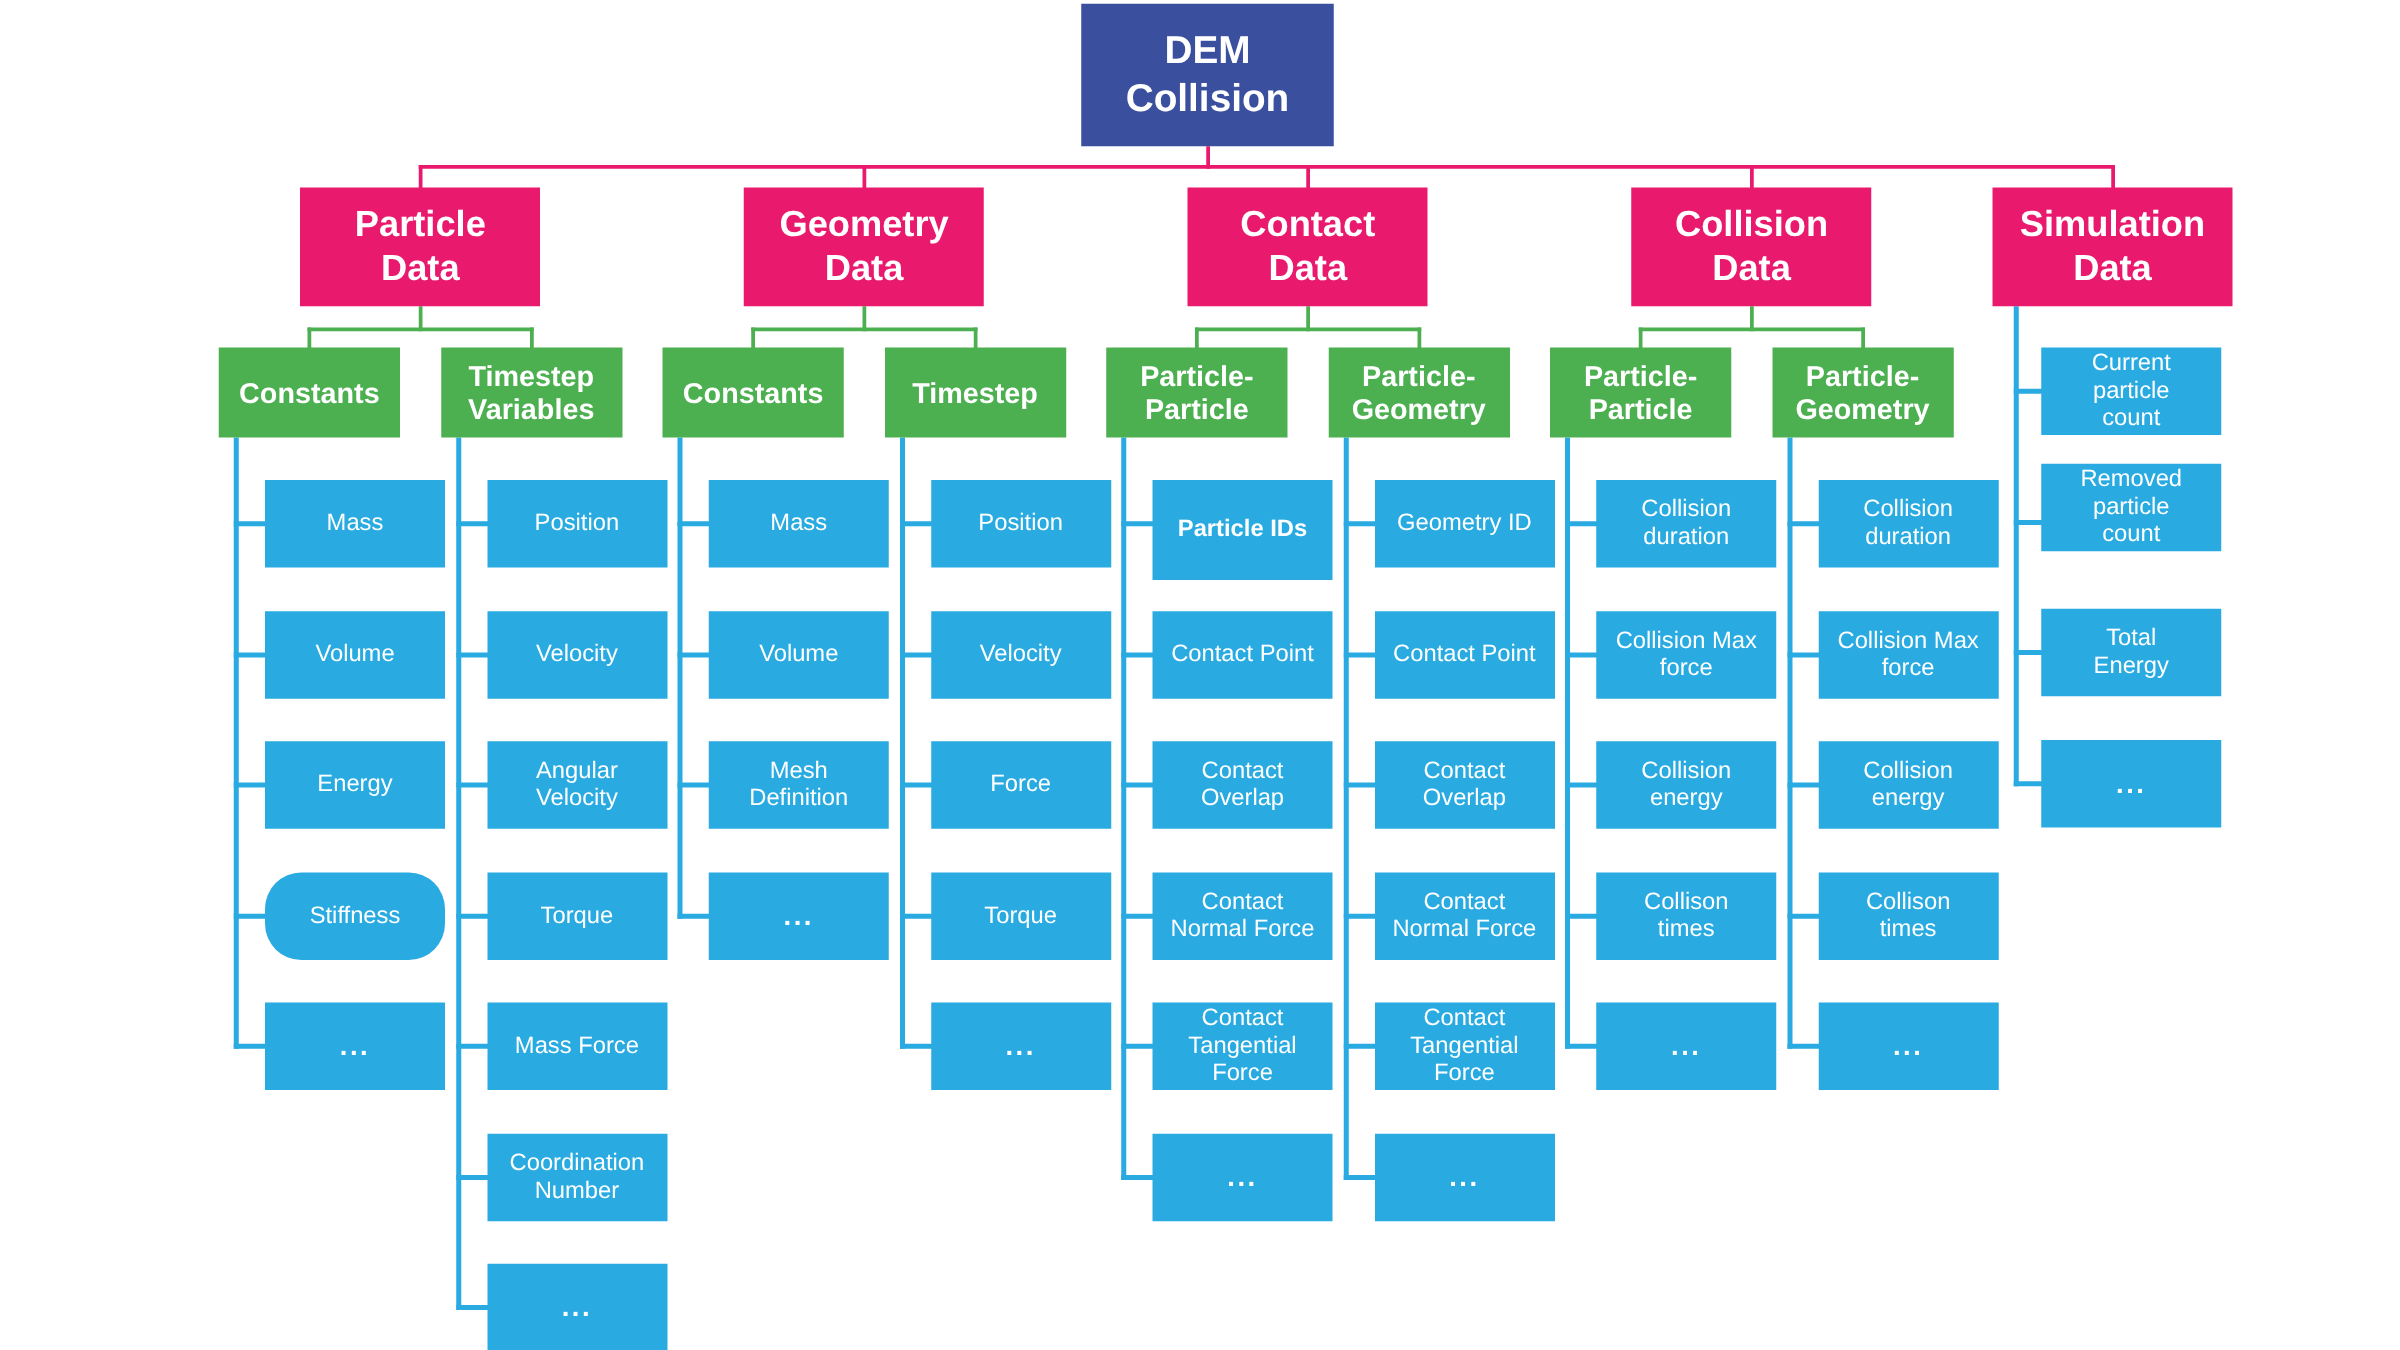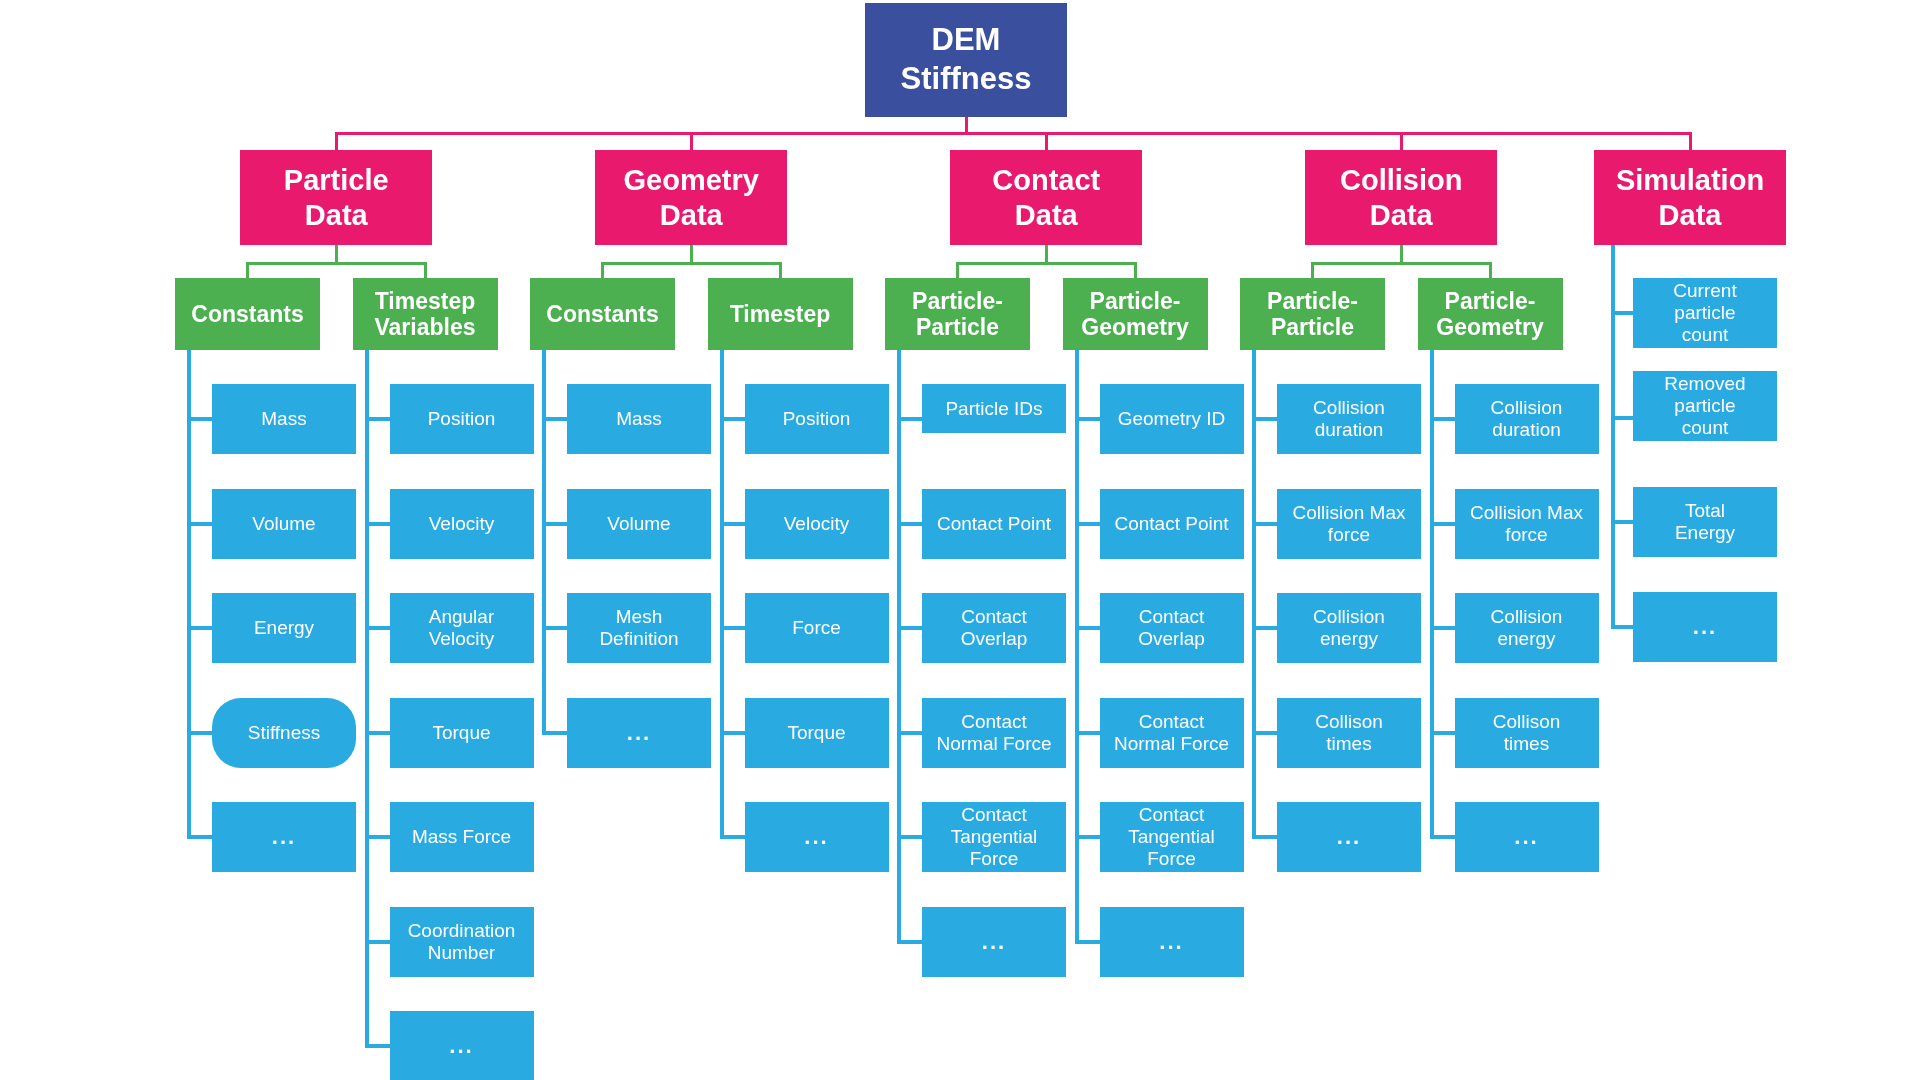--- a/index.html
+++ b/index.html
@@ -20,21 +20,21 @@
   .cline  { position:absolute; z-index:1; }
   .cline.pink  { background:#E91A6E; }
   .cline.green { background:#4CAF50; }
   .cline.blue  { background:#29ABE2; }
 </style>
 </head>
 <body>
 
 <div class="stage">
   <div class="node root" style="left:865px;top:3px;width:202px;height:114px;">DEM
-Stiffness</div>
+Collision</div>
   <div id="generated">
       <div class="node group" style="left: 175px; top: 278px; width: 145px; height: 72px;">Constants</div>
       <div class="cline blue" style="left: 187px; top: 350px; width: 4px; height: 489px;"></div>
       <div class="cline blue" style="left: 187px; top: 417px; width: 27px; height: 4px;"></div>
       <div class="node leaf" style="left: 212px; top: 384px; width: 144px; height: 70px;">Mass</div>
       <div class="cline blue" style="left: 187px; top: 521.5px; width: 27px; height: 4px;"></div>
       <div class="node leaf" style="left: 212px; top: 488.5px; width: 144px; height: 70px;">Volume</div>
       <div class="cline blue" style="left: 187px; top: 626px; width: 27px; height: 4px;"></div>
       <div class="node leaf" style="left: 212px; top: 593px; width: 144px; height: 70px;">Energy</div>
       <div class="cline blue" style="left: 187px; top: 730.5px; width: 27px; height: 4px;"></div>
@@ -94,21 +94,21 @@
 Data</div>
       <div class="cline green" style="left: 689.75px; top: 245px; width: 3px; height: 19.5px;"></div>
       <div class="cline green" style="left: 601px; top: 261.5px; width: 180.5px; height: 3px;"></div>
       <div class="cline green" style="left: 601px; top: 261.5px; width: 3px; height: 18.5px;"></div>
       <div class="cline green" style="left: 778.5px; top: 261.5px; width: 3px; height: 18.5px;"></div>
       <div class="cline pink" style="left: 689.75px; top: 131.5px; width: 3px; height: 20.5px;"></div>
       <div class="node group" style="left: 885px; top: 278px; width: 145px; height: 72px;">Particle-
 Particle</div>
       <div class="cline blue" style="left: 897px; top: 350px; width: 4px; height: 593.5px;"></div>
       <div class="cline blue" style="left: 897px; top: 417px; width: 27px; height: 4px;"></div>
-      <div class="node leaf" style="left: 922px; top: 384px; width: 144px; height: 49px;">Particle IDs</div>
+      <div class="node leaf" style="left: 922px; top: 384px; width: 144px; height: 80px; font-weight: bold;">Particle IDs</div>
       <div class="cline blue" style="left: 897px; top: 521.5px; width: 27px; height: 4px;"></div>
       <div class="node leaf" style="left: 922px; top: 488.5px; width: 144px; height: 70px;">Contact Point</div>
       <div class="cline blue" style="left: 897px; top: 626px; width: 27px; height: 4px;"></div>
       <div class="node leaf" style="left: 922px; top: 593px; width: 144px; height: 70px;">Contact
 Overlap</div>
       <div class="cline blue" style="left: 897px; top: 730.5px; width: 27px; height: 4px;"></div>
       <div class="node leaf" style="left: 922px; top: 697.5px; width: 144px; height: 70px;">Contact
 Normal Force</div>
       <div class="cline blue" style="left: 897px; top: 835px; width: 27px; height: 4px;"></div>
       <div class="node leaf" style="left: 922px; top: 802px; width: 144px; height: 70px;">Contact

